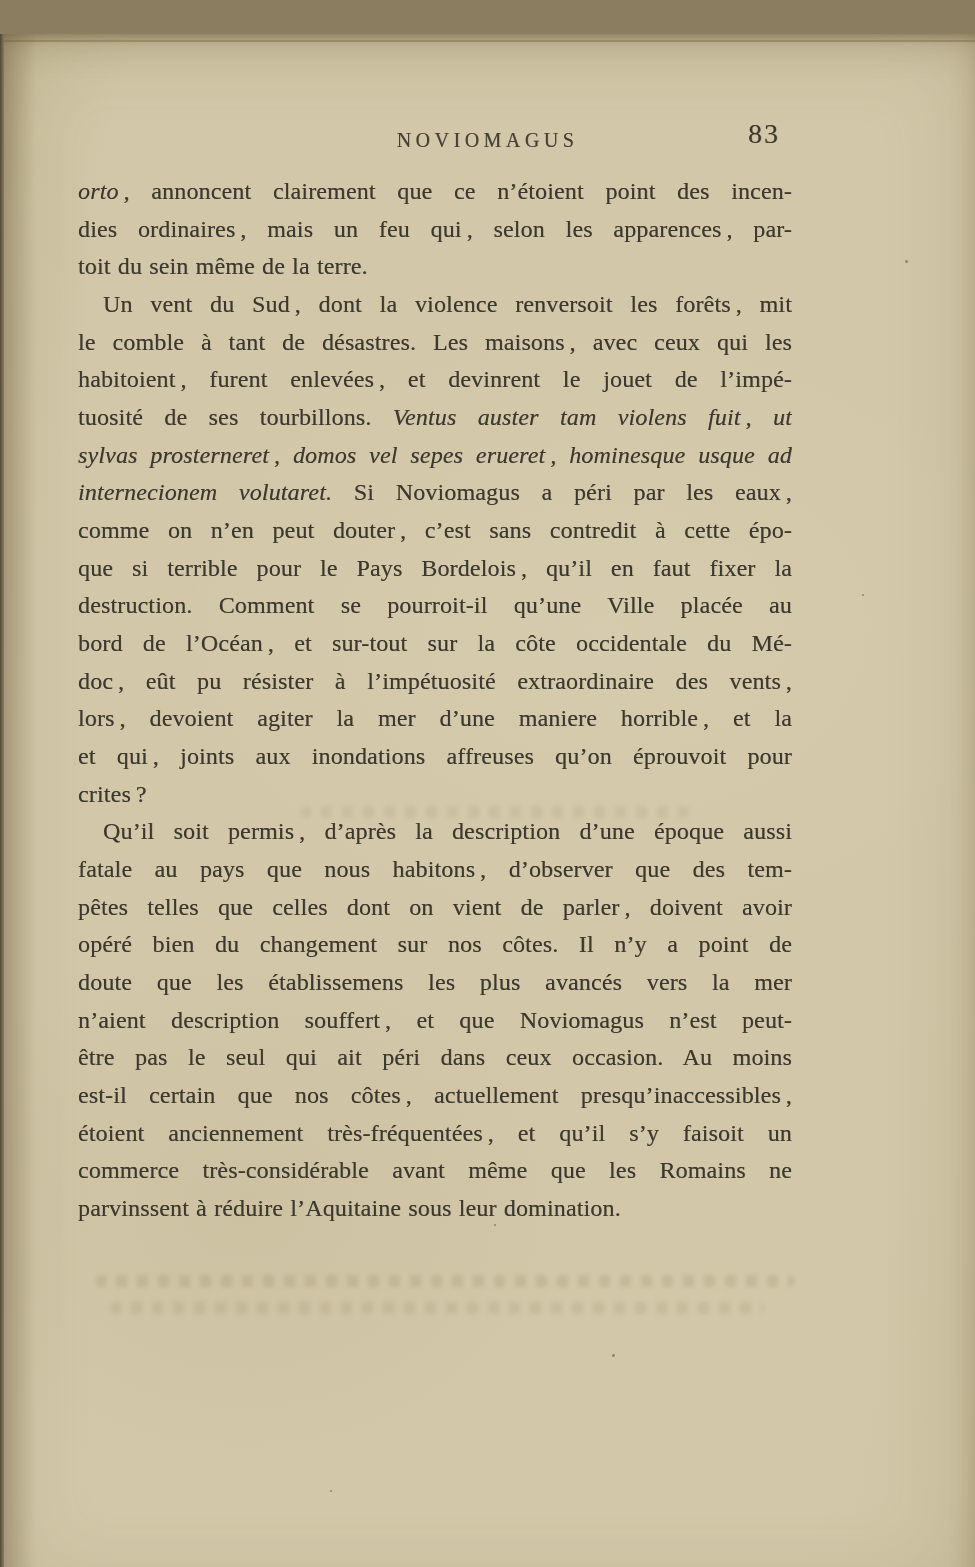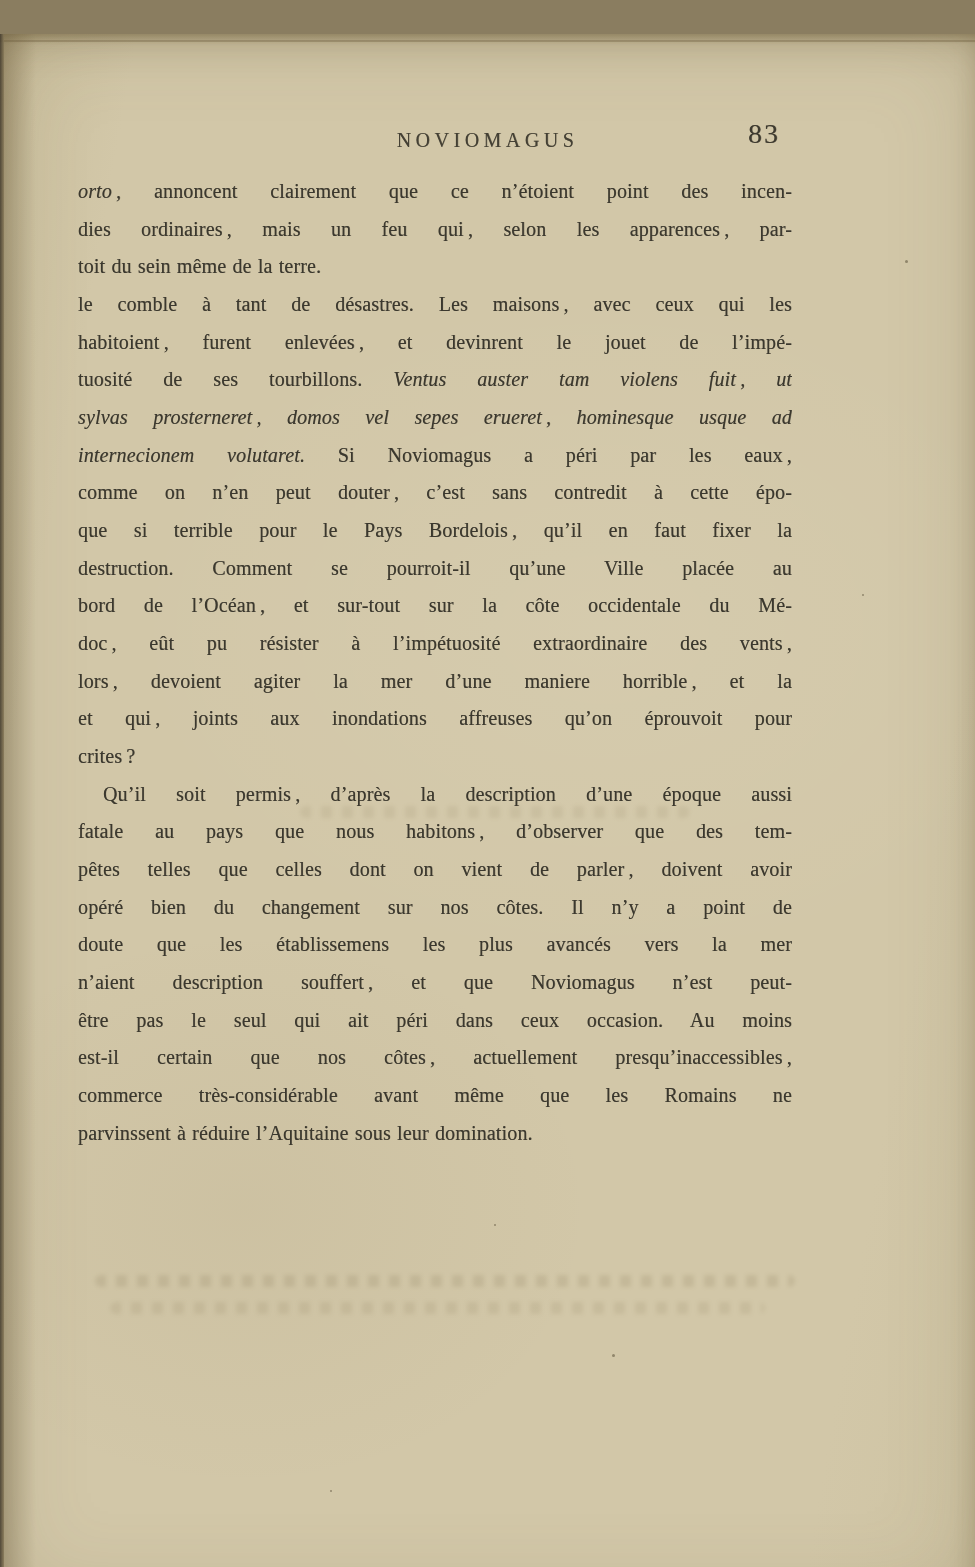--- a/index.html
+++ b/index.html
@@ -58,21 +58,21 @@
     text-shadow: 0.4px 0.4px 0.6px rgba(60, 55, 44, 0.45);
   }
 
   
   .text-block {
     position: absolute; left: 78px; top: 139px; width: 714px;
   }
   .line {
     height: 37.68px;
     line-height: 37.68px;
-    font-size: 20px;
+    font-size: 24px;
     text-align: justify;
     text-align-last: justify;
     overflow: hidden;
     word-spacing: 1px;
     letter-spacing: 0.15px;
     text-shadow: 0.35px 0.35px 0.55px rgba(59, 56, 46, 0.5);
   }
   .line.indent { text-indent: 25px; }
   .line.last { text-align: left; text-align-last: left; }
   .line .it { font-style: italic; }
@@ -109,20 +109,21 @@
   <div class="edge-left-dark"></div>
   <div class="edge-left-fade"></div>
 
   <div class="running-title">NOVIOMAGUS</div>
   <div class="page-number">83</div>
 
   <div class="text-block">
       <div class="line"><span class="it">orto ,</span><span> annoncent clairement que ce n’étoient point des incen-</span></div>
       <div class="line"><span>dies ordinaires , mais un feu qui , selon les apparences , par-</span></div>
       <div class="line last"><span>toit du sein même de la terre.</span></div>
+      <div class="line indent"><span>Un vent du Sud , dont la violence renversoit les forêts , mit</span></div>
       <div class="line"><span>le comble à tant de désastres. Les maisons , avec ceux qui les</span></div>
       <div class="line"><span>habitoient , furent enlevées , et devinrent le jouet de l’impé-</span></div>
       <div class="line"><span>tuosité de ses tourbillons. </span><span class="it">Ventus auster tam violens fuit , ut</span></div>
       <div class="line"><span class="it">sylvas prosterneret , domos vel sepes erueret , hominesque usque ad</span></div>
       <div class="line"><span class="it">internecionem volutaret.</span><span> Si Noviomagus a péri par les eaux ,</span></div>
       <div class="line"><span>comme on n’en peut douter , c’est sans contredit à cette épo-</span></div>
       <div class="line"><span>que si terrible pour le Pays Bordelois , qu’il en faut fixer la</span></div>
       <div class="line"><span>destruction. Comment se pourroit-il qu’une Ville placée au</span></div>
       <div class="line"><span>bord de l’Océan , et sur-tout sur la côte occidentale du Mé-</span></div>
       <div class="line"><span>doc , eût pu résister à l’impétuosité extraordinaire des vents ,</span></div>
@@ -130,20 +131,21 @@
       <div class="line"><span>et qui , joints aux inondations affreuses qu’on éprouvoit pour</span></div>
       <div class="line last"><span>crites ?</span></div>
       <div class="line indent"><span>Qu’il soit permis , d’après la description d’une époque aussi</span></div>
       <div class="line"><span>fatale au pays que nous habitons , d’observer que des tem-</span></div>
       <div class="line"><span>pêtes telles que celles dont on vient de parler , doivent avoir</span></div>
       <div class="line"><span>opéré bien du changement sur nos côtes. Il n’y a point de</span></div>
       <div class="line"><span>doute que les établissemens les plus avancés vers la mer</span></div>
       <div class="line"><span>n’aient description souffert , et que Noviomagus n’est peut-</span></div>
       <div class="line"><span>être pas le seul qui ait péri dans ceux occasion. Au moins</span></div>
       <div class="line"><span>est-il certain que nos côtes , actuellement presqu’inaccessibles ,</span></div>
+      <div class="line"><span>étoient anciennement très-fréquentées , et qu’il s’y faisoit un</span></div>
       <div class="line"><span>commerce très-considérable avant même que les Romains ne</span></div>
       <div class="line last"><span>parvinssent à réduire l’Aquitaine sous leur domination.</span></div>
     </div>
 
   <div class="ghost ghost-1"></div>
   <div class="ghost ghost-2"></div>
   <div class="ghost ghost-3"></div>
 
   <div class="speck speck-1"></div>
   <div class="speck speck-2"></div>

